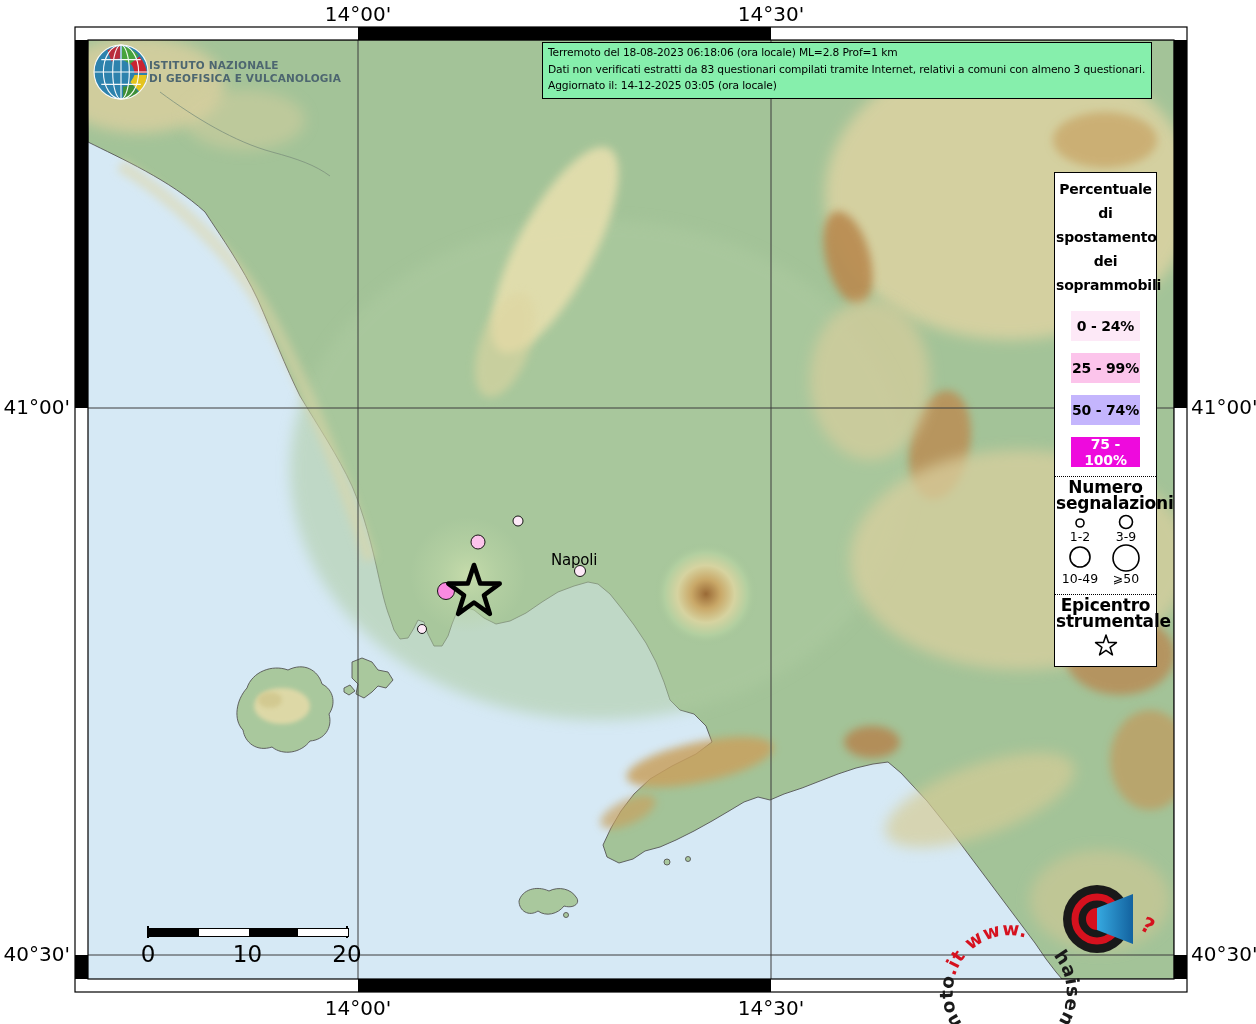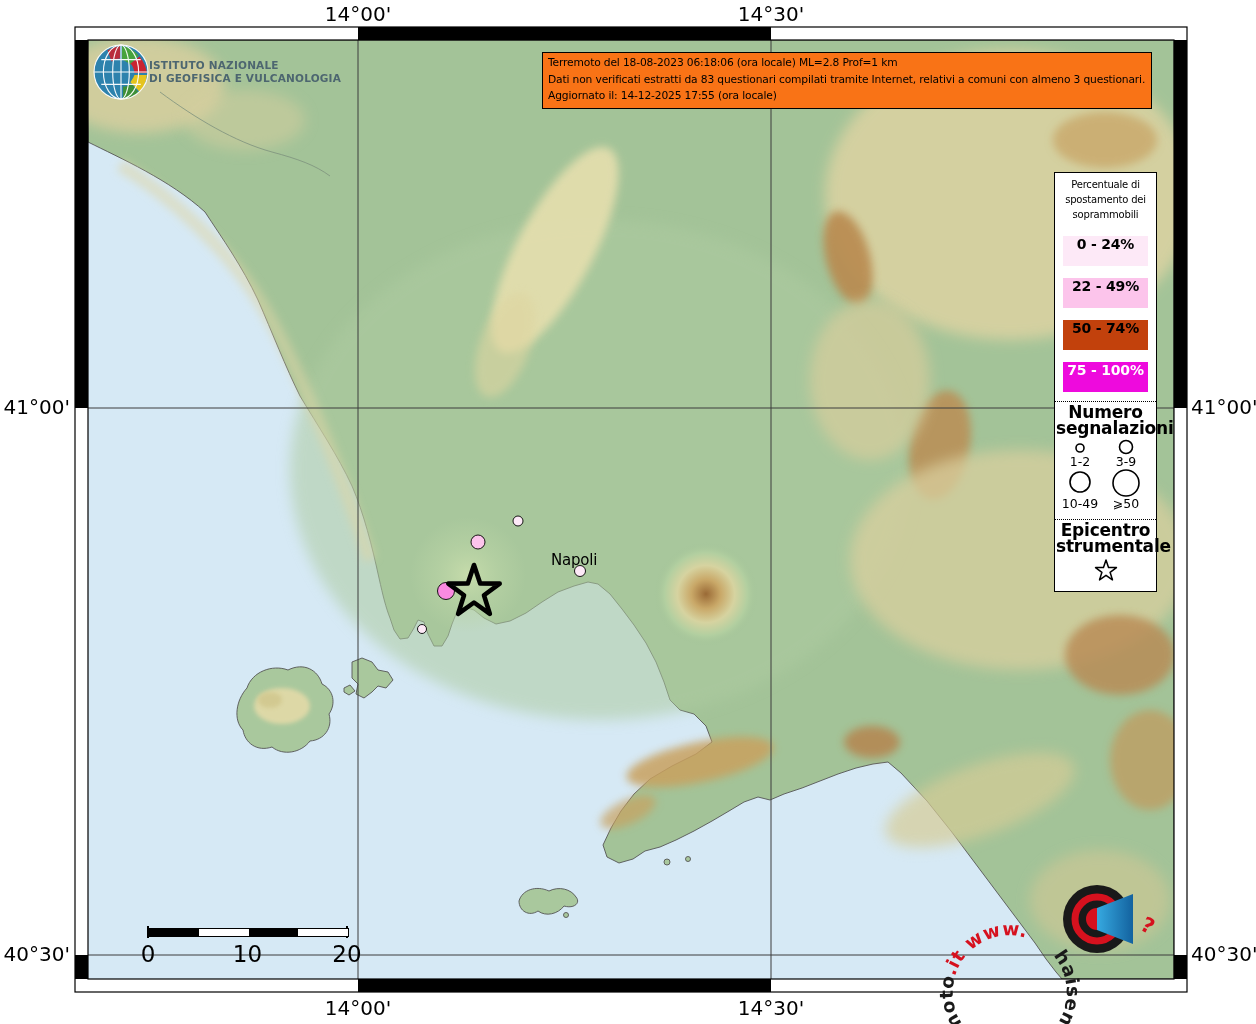--- a/index.html
+++ b/index.html
@@ -7,34 +7,34 @@
     width:1256px;height:1024px;position:relative;overflow:hidden;
     background:#ffffff;font-family:"DejaVu Sans","Liberation Sans",sans-serif;color:#000;
   }
   #map-svg{position:absolute;left:0;top:0;z-index:1;}
   .overlay{position:absolute;z-index:3;}
   
   .ax{position:absolute;z-index:3;font-size:20px;line-height:26px;white-space:nowrap;}
   .ax-c{transform:translateX(-50%);}
   
   #info-box{
-    left:542px;top:52px;background:#f97316;border:1px solid #000;
+    left:542px;top:42px;background:#86efac;border:1px solid #000;
     padding:2px 6px 3px 5px;white-space:nowrap;
   }
   .info-line{font-size:10.7px;letter-spacing:-0.15px;line-height:16.5px;}
   
   #ingv-logo{left:93px;top:44px;display:flex;align-items:center;gap:0;}
   .ingv-text{font-size:10.5px;font-weight:bold;color:#4d6670;line-height:13px;letter-spacing:0.2px;}
   
   #legend{
     left:1054px;top:172px;width:101px;background:#fff;border:1px solid #000;
     text-align:center;
   }
-  .leg-title{font-weight:normal;font-size:10px;line-height:15px;padding:4px 1px 2px;letter-spacing:-0.2px;}
-  .swatch{width:85px;height:30px;margin:12px auto 0;display:flex;justify-content:center;
+  .leg-title{font-weight:bold;font-size:14px;line-height:24px;padding:4px 1px 2px;letter-spacing:-0.2px;}
+  .swatch{width:69px;height:30px;margin:12px auto 0;display:flex;align-items:center;justify-content:center;
           font-weight:bold;font-size:14px;letter-spacing:-0.2px;}
   .swatch:first-of-type{margin-top:7px;}
   .leg-div{border-top:1px dotted #000;margin:9px 0 0;}
   .leg-sub{font-weight:bold;font-size:17px;line-height:16px;padding:2px 1px;letter-spacing:-0.2px;}
   .leg-svg{display:block;margin:0 auto;}
   
   #scalebar{left:138px;top:886px;width:220px;height:85px;}
   #km-label{position:absolute;left:0;top:0;width:220px;text-align:center;font-size:28px;}
   #sb-bar{position:absolute;left:10px;top:42px;width:199px;height:7px;border:1px solid #000;display:flex;}
   .sb-seg{flex:1;}
@@ -217,32 +217,32 @@
   </svg>
   <div class="ingv-text">
     <div>ISTITUTO NAZIONALE</div>
     <div>DI GEOFISICA E VULCANOLOGIA</div>
   </div>
 </div>
 
 <div id="info-box" class="overlay">
   <div class="info-line">Terremoto del 18-08-2023 06:18:06 (ora locale) ML=2.8 Prof=1 km</div>
   <div class="info-line">Dati non verificati estratti da 83 questionari compilati tramite Internet, relativi a comuni con almeno 3 questionari.</div>
-  <div class="info-line">Aggiornato il: 14-12-2025 17:55 (ora locale)</div>
+  <div class="info-line">Aggiornato il: 14-12-2025 03:05 (ora locale)</div>
 </div>
 
 <div id="legend" class="overlay">
   <div class="leg-title">Percentuale di spostamento dei soprammobili</div>
   <div class="swatch" style="background: rgb(253, 233, 247); color: rgb(0, 0, 0);">
       <span>0 - 24%</span>
     </div>
   <div class="swatch" style="background: rgb(252, 196, 235); color: rgb(0, 0, 0);">
-      <span>22 - 49%</span>
-    </div>
-  <div class="swatch" style="background: #c2410c; color: rgb(0, 0, 0);">
+      <span>25 - 99%</span>
+    </div>
+  <div class="swatch" style="background: #c4b5fd; color: rgb(0, 0, 0);">
       <span>50 - 74%</span>
     </div>
   <div class="swatch" style="background: rgb(238, 10, 221); color: rgb(255, 255, 255);">
       <span>75 - 100%</span>
     </div>
   <div class="leg-div"></div>
   <div class="leg-sub">Numero segnalazioni</div>
   <svg class="leg-svg" width="96" height="72" viewBox="0 0 96 72">
     <g fill="#fff" stroke="#000" stroke-width="1.6">
       <circle cx="22" cy="10" r="4"></circle>

